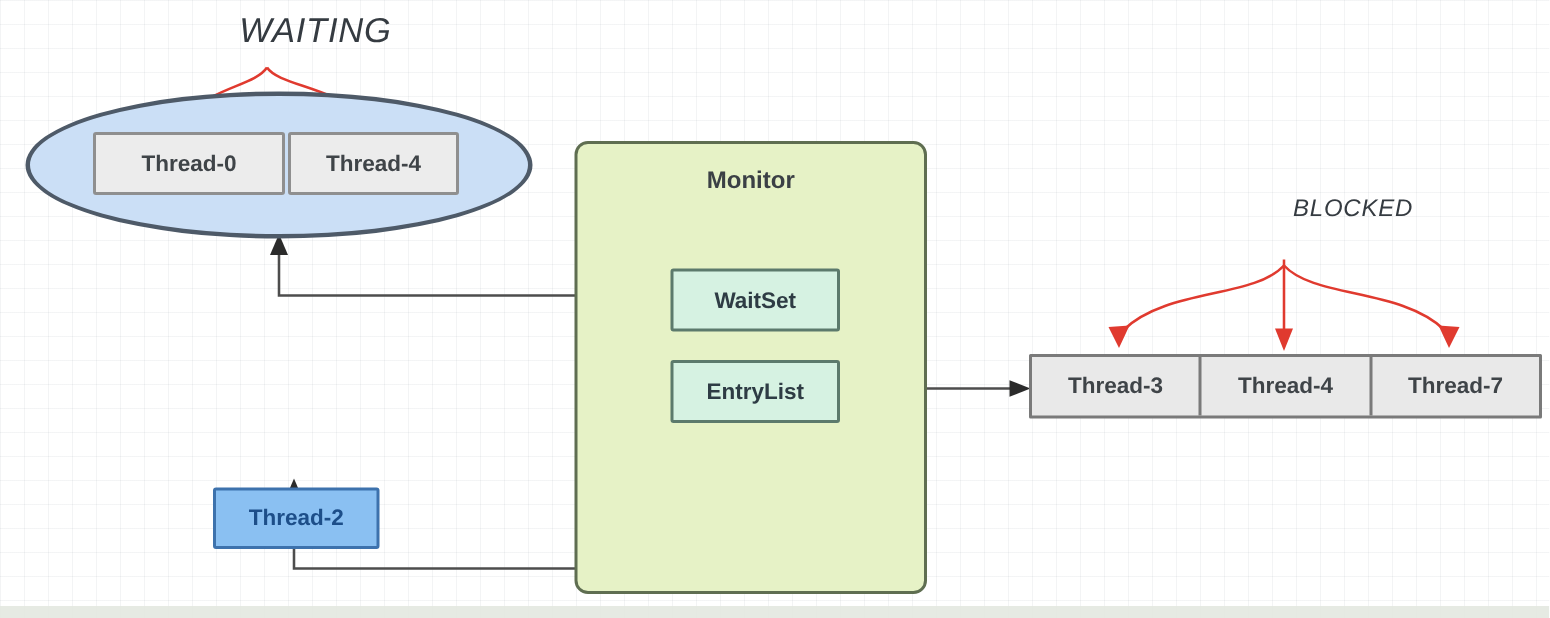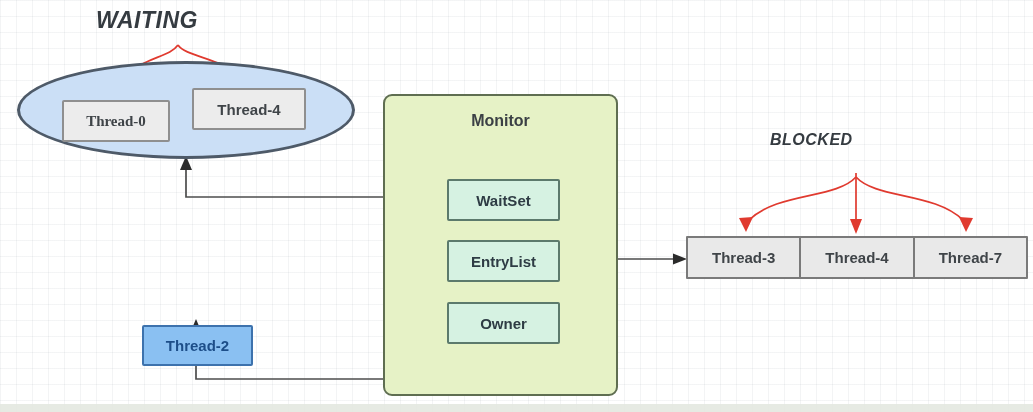--- a/index.html
+++ b/index.html
@@ -11,39 +11,39 @@
     background-color:#ffffff;
     background-image:
       linear-gradient(to right, rgba(140,150,160,0.10) 1px, transparent 1px),
       linear-gradient(to bottom, rgba(140,150,160,0.10) 1px, transparent 1px);
     background-size:16px 16px;
   }
   .abs{position:absolute;}
   #svg-layer{position:absolute;left:0;top:0;width:1033px;height:412px;pointer-events:none;}
 
   .state-title{
-    font-style:italic;font-weight:700;color:#353b41;
-    text-align:left;letter-spacing:0.5px;line-height:1;
+    font-style:italic;font-weight:400;color:#353b41;
+    text-align:right;letter-spacing:0.5px;line-height:1;
   }
   #waiting-title{left:96px;top:9px;width:165px;font-size:23px;}
   #blocked-title{left:770px;top:132px;width:172px;font-size:16px;}
 
   #wait-ellipse{
     left:17px;top:61px;width:332px;height:92px;
     background:#cbdff6;border:3px solid #4e5a68;border-radius:50%;
   }
 
   .node{
     display:flex;align-items:center;justify-content:center;
     font-weight:700;box-sizing:border-box;border-radius:2px;
   }
   .gray-node{
     background:#ececec;border:2px solid #8f8f8f;color:#3f4448;font-size:15px;
   }
-  #thread-0{left:62px;top:100px;width:108px;height:42px;font-family:Liberation Serif, serif;}
+  #thread-0{left:62px;top:88px;width:128px;height:42px;}
   #thread-1{left:192px;top:88px;width:114px;height:42px;}
 
   #monitor{
     left:383px;top:94px;width:235px;height:302px;
     background:#e6f2c6;border:2px solid #5f6e51;border-radius:9px;
     box-sizing:border-box;
   }
   #monitor-title{
     position:absolute;left:0;top:16px;width:100%;text-align:center;
     font-weight:700;font-size:16px;color:#3b4045;
@@ -122,21 +122,20 @@
 
   <div class="abs" id="wait-ellipse"></div>
 
   <div class="abs node gray-node" id="thread-0">Thread-0</div>
   <div class="abs node gray-node" id="thread-1">Thread-4</div>
 
   <div class="abs" id="monitor">
     <div id="monitor-title">Monitor</div>
     <div class="slot" id="slot-waitset">WaitSet</div>
     <div class="slot" id="slot-entrylist">EntryList</div>
-    <div class="slot" id="slot-owner">Owner</div>
   </div>
 
   <div class="abs node" id="thread-2">Thread-2</div>
 
   <div class="abs state-title" id="blocked-title">BLOCKED</div>
 
   <div class="abs" id="blocked-row">
     <div class="cell">Thread-3</div>
     <div class="cell">Thread-4</div>
     <div class="cell">Thread-7</div>

